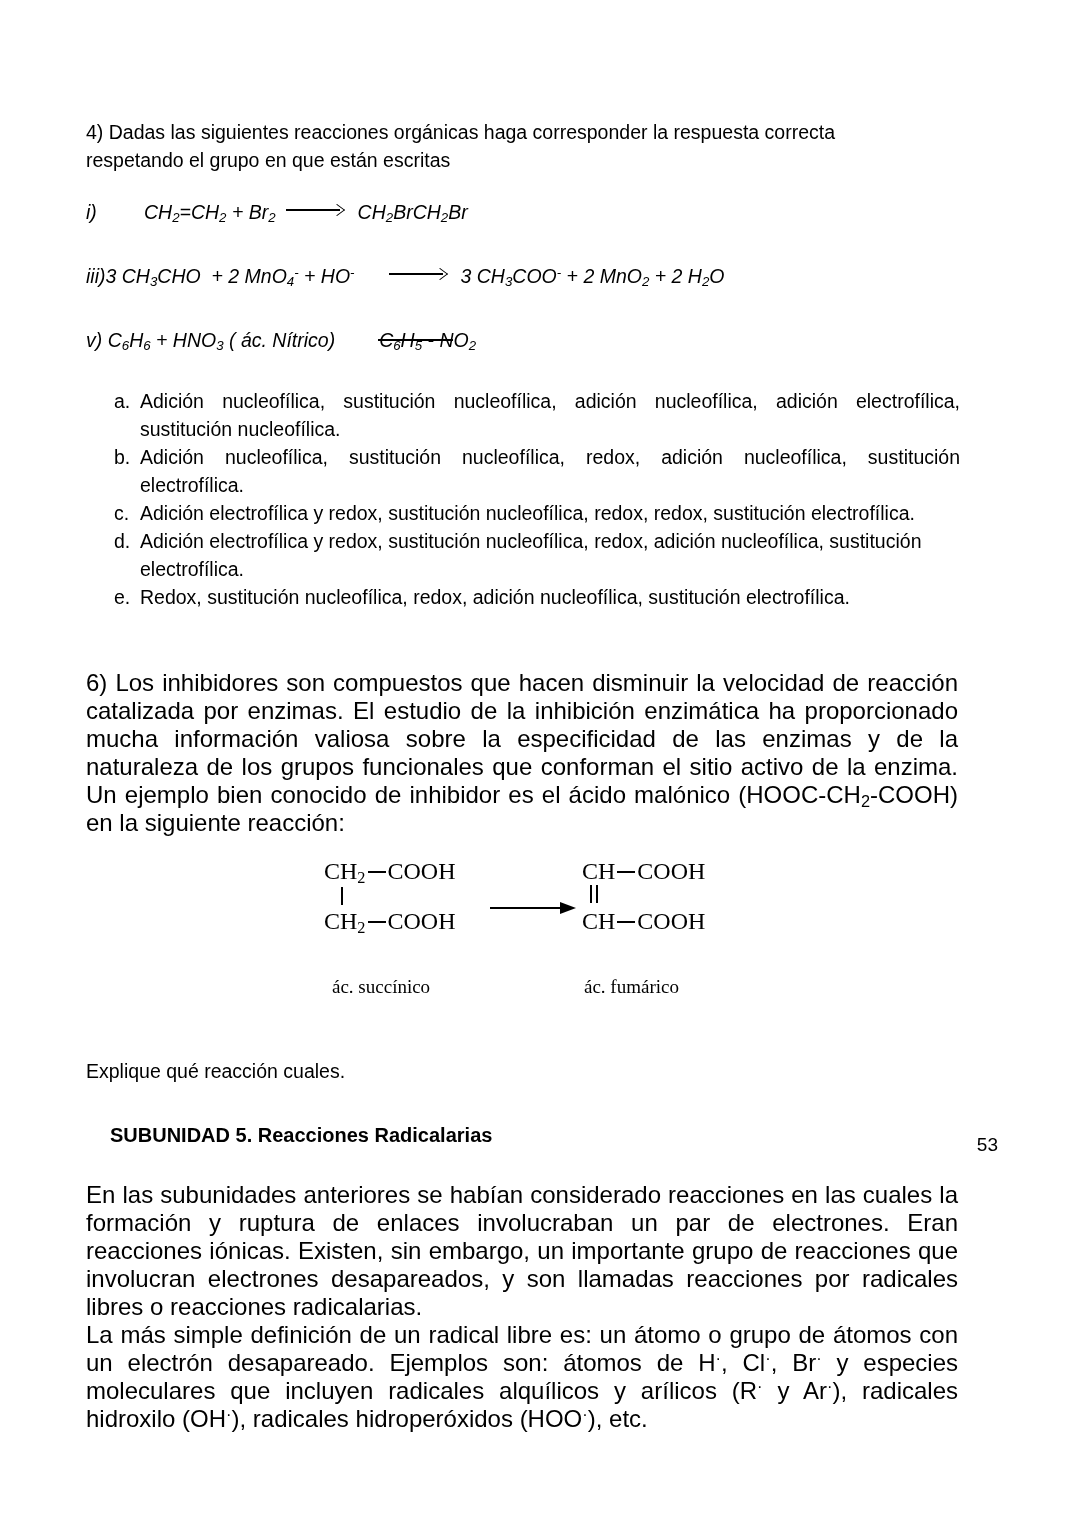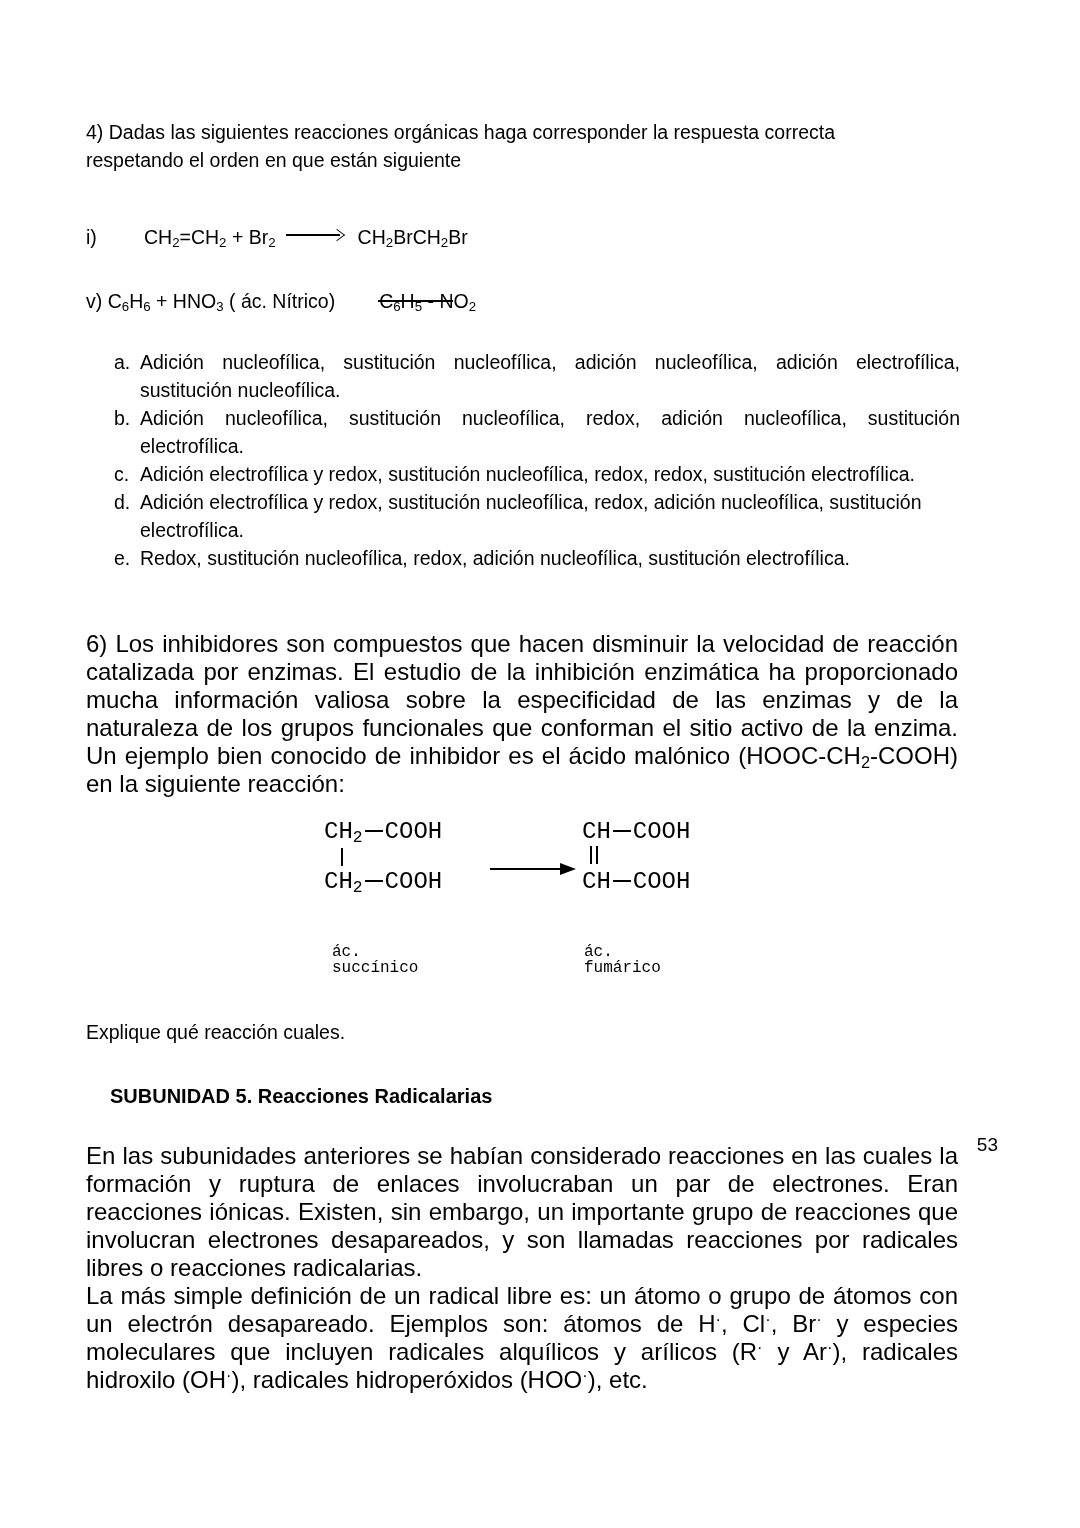--- a/index.html
+++ b/index.html
@@ -49,21 +49,22 @@
     line-height: 0;
   }
   sup {
     font-size: 0.68em;
     vertical-align: 0.42em;
     line-height: 0;
   }
 
   
   .reactions {
-    margin-top: 50px;
+    margin-top: 25px;
+    font-style: italic;
   }
   .rxn {
     font-size: 19.5px;
     line-height: 26px;
     white-space: nowrap;
     margin-bottom: 38px;
     position: relative;
   }
   .rxn-label {
     display: inline-block;
@@ -160,21 +161,21 @@
   
   .formula-area {
     margin-top: 22px;
     position: relative;
     height: 160px;
   }
   .struct {
     position: absolute;
     font-size: 24px;
     line-height: 1;
-    font-family: Liberation Mono, monospace;
+    font-family: Liberation Serif, serif;
   }
   .struct-left { left: 238px; top: 0px; }
   .struct-right { left: 496px; top: 0px; }
   .srow {
     position: relative;
     height: 42px;
     white-space: nowrap;
   }
   .sbond {
     display: inline-block;
@@ -233,22 +234,22 @@
     content: "";
     position: absolute;
     left: 70px; top: 1px;
     width: 0; height: 0;
     border-top: 6px solid transparent;
     border-bottom: 6px solid transparent;
     border-left: 16px solid #000;
   }
   .caption {
     position: absolute;
-    font-size: 16px;
-    top: 124px;
+    font-size: 19px;
+    top: 118px;
   }
   .caption-left  { left: 246px; }
   .caption-right { left: 494px; }
 
   
   .explique {
     margin-top: 38px;
     font-size: 19.5px;
     line-height: 28px;
   }
@@ -272,30 +273,33 @@
   }
 </style>
 </head>
 <body>
 
 <div class="page">
   <div class="content">
 
     <div class="intro">
       <div>4)  Dadas las siguientes reacciones orgánicas haga corresponder la respuesta correcta</div>
-      <div>respetando el orden en que están siguiente</div>
+      <div>respetando el grupo en que están escritas</div>
     </div>
 
     <div class="reactions">
 
       <div class="rxn">
         <span class="rxn-label pad">i)</span><span>CH<sub>2</sub>=CH<sub>2</sub> + Br<sub>2</sub></span><span class="arrow-long"></span><span>CH<sub>2</sub>BrCH<sub>2</sub>Br</span>
       </div>
 
 
+      <div class="rxn">
+        <span class="rxn-label">iii)</span><span>3 CH<sub>3</sub>CHO &nbsp;+ 2 MnO<sub>4</sub><sup>-</sup> + HO<sup>-</sup></span><span class="arrow-long" style="margin-left:34px;"></span><span>3 CH<sub>3</sub>COO<sup>-</sup> + 2 MnO<sub>2</sub> + 2 H<sub>2</sub>O</span>
+      </div>
 
 
       <div class="rxn" style="margin-bottom:0;">
         <span class="rxn-label">v)</span>&nbsp;<span>C<sub>6</sub>H<sub>6</sub> + HNO<sub>3</sub> ( ác. Nítrico)</span><span style="display:inline-block;width:44px;"></span><span class="struck">C<sub>6</sub>H<sub>5</sub> - NO<sub>2</sub></span>
       </div>
 
     </div>
 
     <div class="options">
       <div class="opt">

